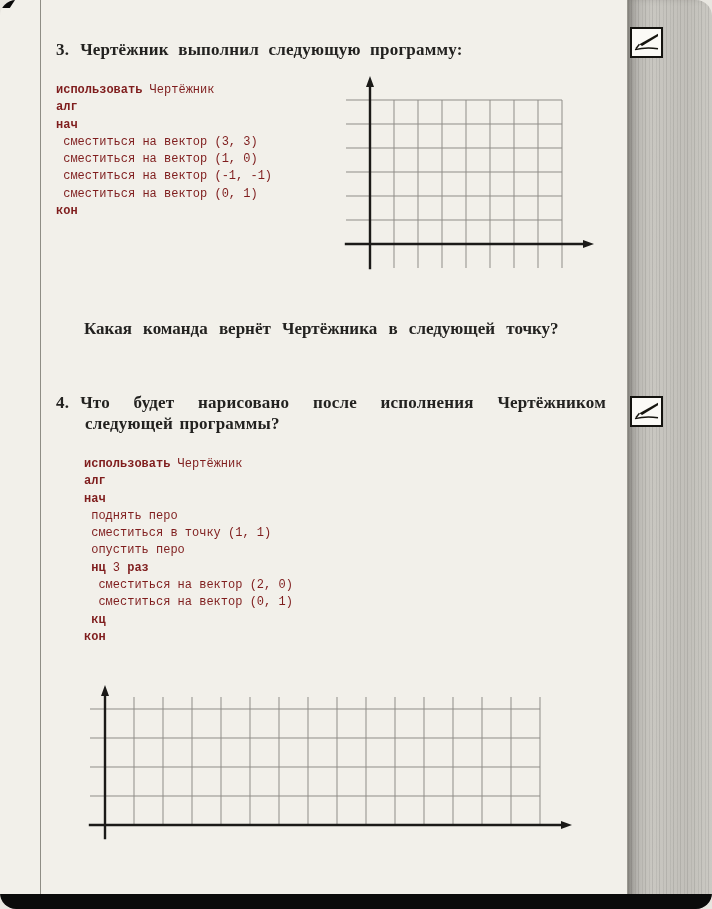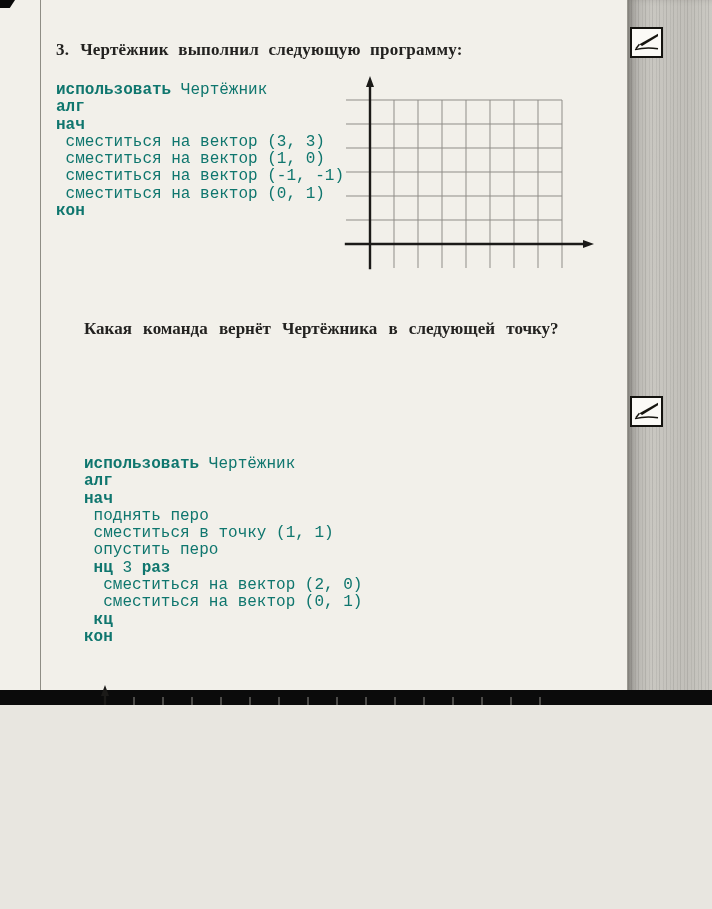--- a/index.html
+++ b/index.html
@@ -1,19 +1,19 @@
 <!DOCTYPE html>
 <html><head>
 <meta charset="utf-8">
 <style>
   html,body{margin:0;padding:0;}
   body{font-family:"Liberation Serif", serif; background:#e8e6e0;}
   #page{
-    position:relative; width:712px; height:705px; overflow:hidden;
-    background:#f2f0ea; color:#232220;
+    position:relative; width:712px; height:909px; overflow:hidden;
+    background:#f2f0ea; color:#232220;border-radius:16px;
   }
   
   .left-rule{position:absolute; left:40px; top:0; width:1px; height:894px; background:#8f8d85;}
   .corner-mark{position:absolute; left:0; top:0; width:15px; height:8px; background:#0a0a0a;
     clip-path:polygon(0 0,100% 0,65% 100%,0 100%);}
   
   .edge-strip{position:absolute; left:627px; top:0; width:85px; height:909px;
     background:
       repeating-linear-gradient(90deg, rgba(0,0,0,0.06) 0 1px, transparent 1px 3px, rgba(0,0,0,0.09) 3px 4px, transparent 4px 7px),
       linear-gradient(90deg,#b2b0ab,#c9c7c1 28%,#c1bfb9 70%,#cccac4);
@@ -25,21 +25,21 @@
   .task-head{position:absolute; font-size:17px; font-weight:bold; letter-spacing:.2px; line-height:21px;}
   .t3{left:56px; top:22px; width:540px; word-spacing:5px;}
   .t4{left:56px; top:392px; width:550px;}
   .task-num{margin-right:11px;}
   .head-line.l1{text-align:justify; text-align-last:justify;}
   .head-line.l2{margin-left:29px; word-spacing:2px;}
   .question{position:absolute; left:84px; top:302px; width:520px; font-size:17px; font-weight:bold; word-spacing:7px;}
 
   
   .code{position:absolute; font-family:"Liberation Mono","DejaVu Sans Mono",monospace;
-    font-size:16px; line-height:17.3px; white-space:pre; color:#0f766e;}
+    font-size:12px; line-height:17.3px; white-space:pre; color:#7f1d1d;}
   .code-3{left:56px; top:82px;}
   .code-4{left:84px; top:456px;}
   .code .kw{font-weight:700;}
 
   
   .grid-wrap{position:absolute;}
   .grid-3{left:342px; top:74px;}
   .grid-4{left:85px; top:684px;}
   .gridline{stroke:#8f8d88; stroke-width:1; fill:none;}
   .axis{stroke:#1b1a18; stroke-width:2.4; fill:none; stroke-linecap:square;}
@@ -76,20 +76,24 @@
   <p class="question">Какая команда вернёт Чертёжника в следующей точку?</p>
 
   <div class="margin-icon icon-1">
     <svg viewBox="0 0 30 26" width="27" height="23">
       <path d="M28 3 L7 15 L10 17 L28 6 Z" fill="#16150f"></path>
       <path d="M7 15 L3 20" stroke="#16150f" stroke-width="1.6" fill="none"></path>
       <path d="M2 21 Q14 18 28 20" stroke="#16150f" stroke-width="1.6" fill="none"></path>
     </svg>
   </div>
 
+  <div class="task-head t4">
+    <div class="head-line l1"><span class="task-num">4.</span><span>Что будет нарисовано после исполнения Чертёжником</span></div>
+    <div class="head-line l2">следующей программы?</div>
+  </div>
 
   <div class="code code-4"><div class="code-line"><span class="kw">использовать</span><span> Чертёжник</span></div><div class="code-line"><span class="kw">алг</span></div><div class="code-line"><span class="kw">нач</span></div><div class="code-line"><span> поднять перо</span></div><div class="code-line"><span> сместиться в точку (1, 1)</span></div><div class="code-line"><span> опустить перо</span></div><div class="code-line"><span> </span><span class="kw">нц</span><span> 3 </span><span class="kw">раз</span></div><div class="code-line"><span>  сместиться на вектор (2, 0)</span></div><div class="code-line"><span>  сместиться на вектор (0, 1)</span></div><div class="code-line"><span> </span><span class="kw">кц</span></div><div class="code-line"><span class="kw">кон</span></div></div>
 
   <div class="margin-icon icon-2">
     <svg viewBox="0 0 30 26" width="27" height="23">
       <path d="M28 3 L7 15 L10 17 L28 6 Z" fill="#16150f"></path>
       <path d="M7 15 L3 20" stroke="#16150f" stroke-width="1.6" fill="none"></path>
       <path d="M2 21 Q14 18 28 20" stroke="#16150f" stroke-width="1.6" fill="none"></path>
     </svg>
   </div>

